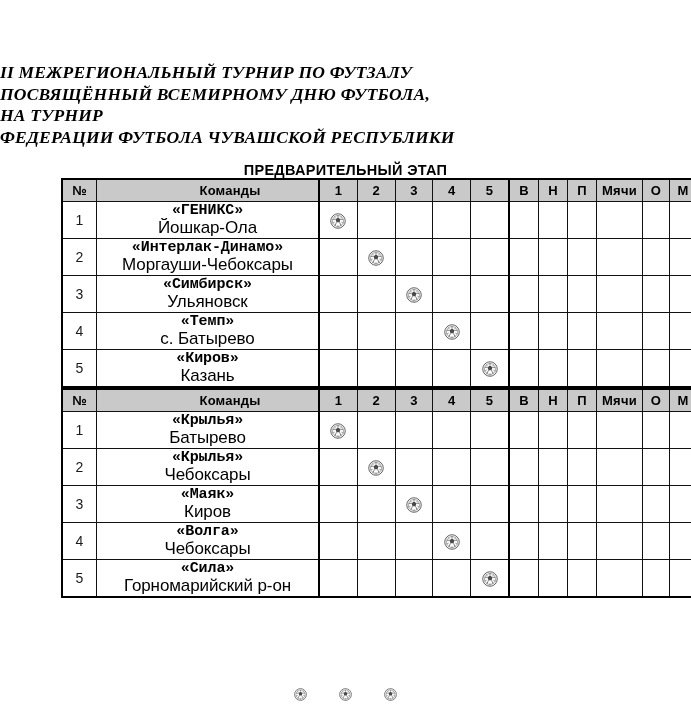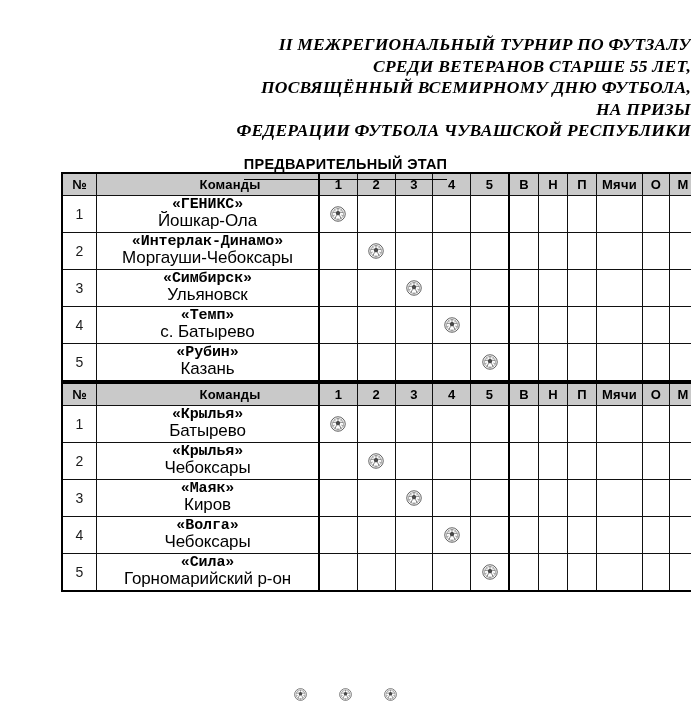--- a/index.html
+++ b/index.html
@@ -12,22 +12,22 @@
     width: 691px;
     height: 723px;
     overflow: hidden;
     font-family: "Liberation Sans", sans-serif;
     color: #000000;
     position: relative;
   }
 
   
   .title-block {
-    padding-top: 34px;
-    text-align: right;
+    padding-top: 62px;
+    text-align: left;
   }
   .title-line {
     font-family: "Liberation Serif", "DejaVu Serif", serif;
     font-weight: bold;
     font-style: italic;
     font-size: 17.5px;
     line-height: 21.5px;
     letter-spacing: 0.2px;
     white-space: nowrap;
   }
@@ -36,21 +36,21 @@
   .stage-heading {
     text-align: center;
     margin-top: 14px;
     font-family: "Liberation Sans", sans-serif;
     font-weight: bold;
     font-size: 14.5px;
     letter-spacing: 0.3px;
   }
   .stage-heading span {
     border-bottom: 1.5px solid #000;
-    padding-bottom: 7px;
+    padding-bottom: 1px;
   }
 
   
   .group-label {
     text-align: center;
     font-family: "Liberation Serif", "DejaVu Serif", serif;
     font-weight: bold;
     font-size: 14.5px;
     margin-top: 11px;
     margin-bottom: 6px;
@@ -160,23 +160,22 @@
     color: #f2f2f2;
     letter-spacing: 1px;
     user-select: none;
   }
 </style>
 </head>
 <body>
 
 <div class="title-block">
   <div class="title-line">II МЕЖРЕГИОНАЛЬНЫЙ ТУРНИР ПО ФУТЗАЛУ</div>
-  <div class="title-line">СРЕДИ ВЕТЕРАНОВ СТАРШЕ 55 ЛЕТ,</div>
   <div class="title-line">ПОСВЯЩЁННЫЙ ВСЕМИРНОМУ ДНЮ ФУТБОЛА,</div>
-  <div class="title-line">НА ПРИЗЫ</div>
+  <div class="title-line">НА ТУРНИР</div>
   <div class="title-line">ФЕДЕРАЦИИ ФУТБОЛА ЧУВАШСКОЙ РЕСПУБЛИКИ</div>
 </div>
 
 <div class="stage-heading">
   <span>ПРЕДВАРИТЕЛЬНЫЙ ЭТАП</span>
 </div>
 
 <div id="groups-container">
     <div>
       <div class="table-wrap">
@@ -291,21 +290,21 @@
               <td></td>
               <td></td>
               <td></td>
               <td></td>
               <td></td>
               <td></td>
             </tr>
             <tr>
               <td class="cell-num">5</td>
               <td class="cell-team">
-                <span class="team-name">«Рубин»</span>
+                <span class="team-name">«Киров»</span>
                 <span class="team-city">Казань</span>
               </td>
               <td class="sep-left"></td>
               <td></td>
               <td></td>
               <td></td>
               <td class="sep-right"><span class="ball"><svg width="16" height="16" viewBox="0 0 32 32">
                     <circle cx="16" cy="16" r="14.5" fill="#ffffff" stroke="#3a3a3a" stroke-width="1.6"></circle>
                     <circle cx="16" cy="16" r="11" fill="none" stroke="#555" stroke-width="1"></circle>
                     <polygon points="16,9 21,12.6 19,18.5 13,18.5 11,12.6" fill="#4a4a4a"></polygon>

